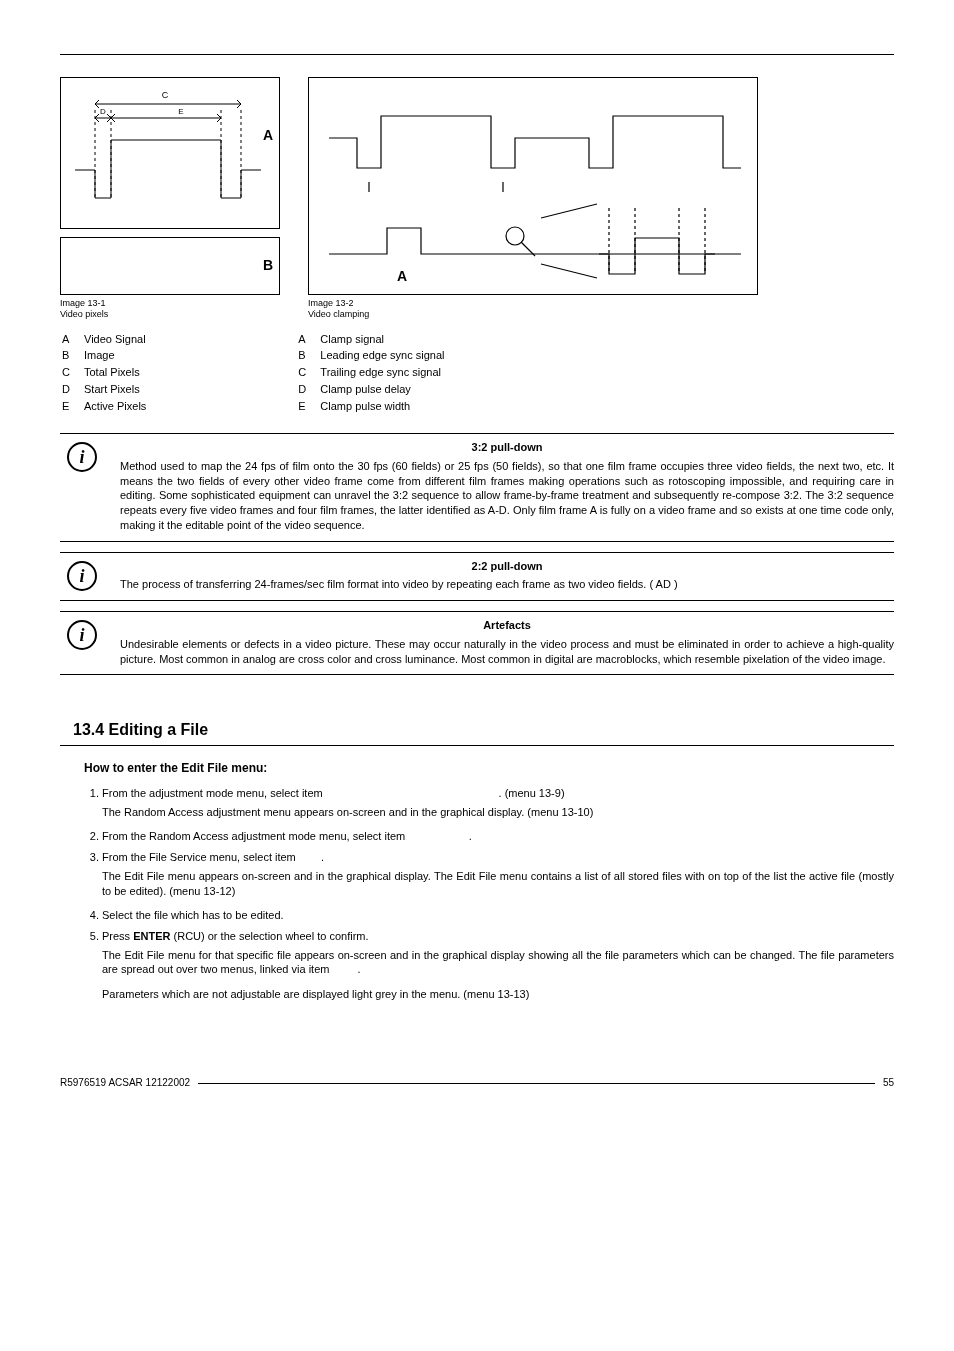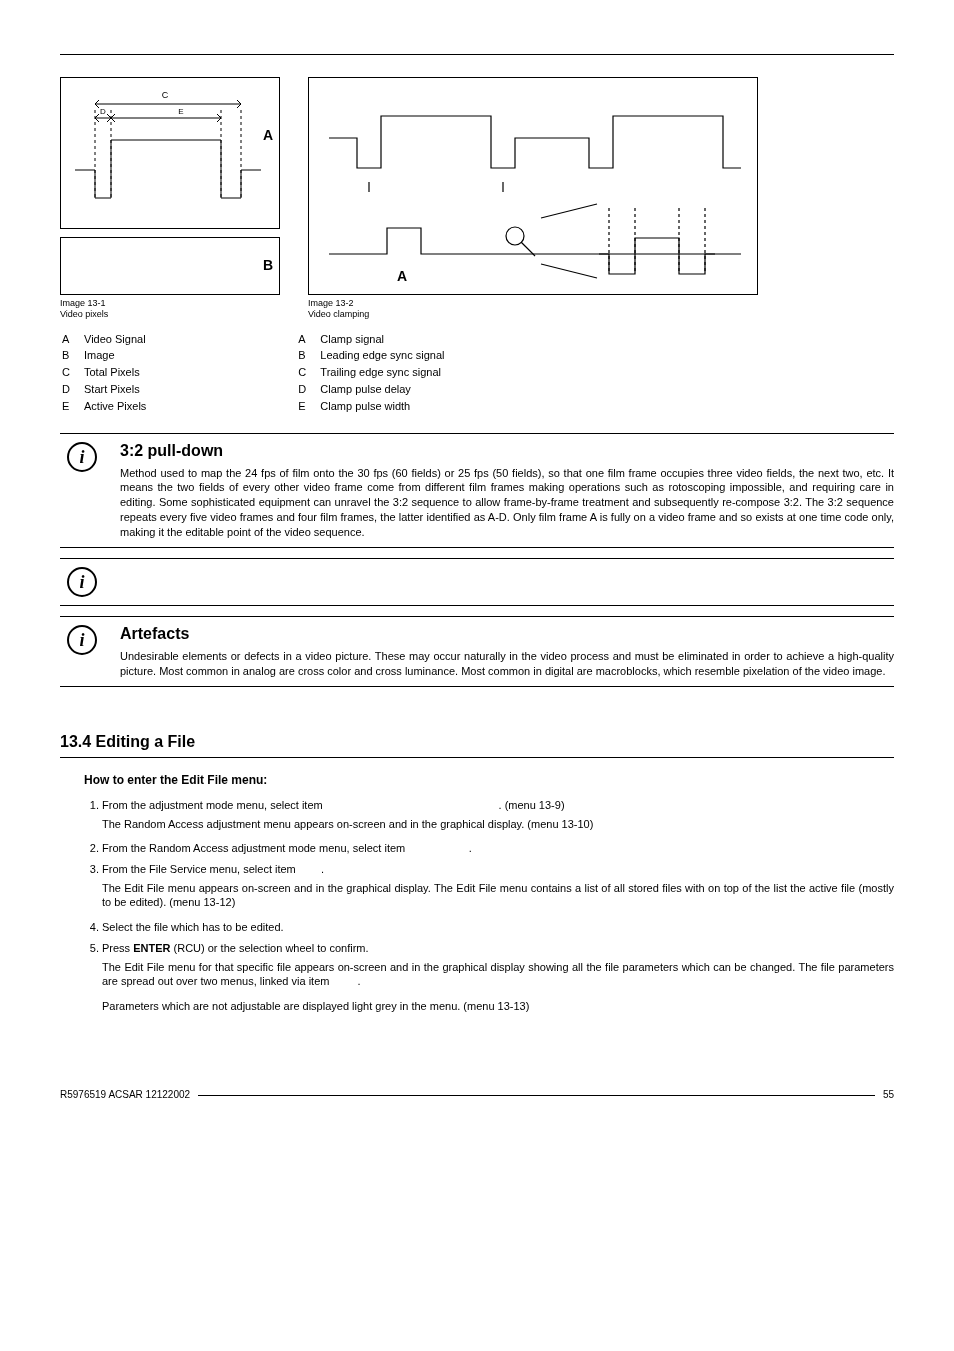--- a/index.html
+++ b/index.html
@@ -39,24 +39,24 @@
     gap: 16px;
     padding: 6px 0 8px 0;
     border-top: 1px solid #000;
     border-bottom: 1px solid #000;
     margin-top: 18px;
     text-align: justify;
   }
   .note + .note { margin-top: 10px; }
   .note-icon { width: 44px; display:flex; align-items:flex-start; justify-content:center; padding-top:2px;}
   .note-body { flex:1; }
-  .note-title { font-weight: bold; font-size: 16px; margin-bottom: 4px; text-align:left;}
+  .note-title { font-weight: bold; font-size: 11px; margin-bottom: 4px; text-align:center;}
   h2.section {
     font-size: 16px;
-    margin: 44px 0 4px 0;
+    margin: 44px 0 4px 13px;
     font-weight: bold;
   }
   .sec-rule { border-top:1.5px solid #000; margin-bottom: 14px;}
   .subhead { font-weight: bold; font-size: 12px; margin: 0 0 10px 24px; }
   ol.steps { margin: 0 0 0 24px; padding-left: 18px; }
   ol.steps > li { margin-bottom: 6px; text-align: justify;}
   ol.steps p { margin: 4px 0 10px 0; text-align: justify;}
   .italic { font-style: italic; }
   .footer {
     position: relative;
@@ -215,20 +215,24 @@
   <div class="note-body">
     <div class="note-title">3:2 pull-down</div>
     <div>Method used to map the 24 fps of film onto the 30 fps (60 fields) or 25 fps (50 fields), so that one film frame occupies three video fields, the next two, etc. It means the two fields of every other video frame come from different film frames making operations such as rotoscoping impossible, and requiring care in editing. Some sophisticated equipment can unravel the 3:2 sequence to allow frame-by-frame treatment and subsequently re-compose 3:2. The 3:2 sequence repeats every five video frames and four film frames, the latter identified as A-D. Only film frame A is fully on a video frame and so exists at one time code only, making it the editable point of the video sequence.</div>
   </div>
 </div>
 
 <div class="note">
   <div class="note-icon">
       <span class="info-circle">i</span>
     </div>
+  <div class="note-body">
+    <div class="note-title">2:2 pull-down</div>
+    <div>The process of transferring 24-frames/sec film format into video by repeating each frame as two video fields. ( AD )</div>
+  </div>
 </div>
 
 <div class="note">
   <div class="note-icon">
       <span class="info-circle">i</span>
     </div>
   <div class="note-body">
     <div class="note-title">Artefacts</div>
     <div>Undesirable elements or defects in a video picture. These may occur naturally in the video process and must be eliminated in order to achieve a high-quality picture. Most common in analog are cross color and cross luminance. Most common in digital are macroblocks, which resemble pixelation of the video image.</div>
   </div>

